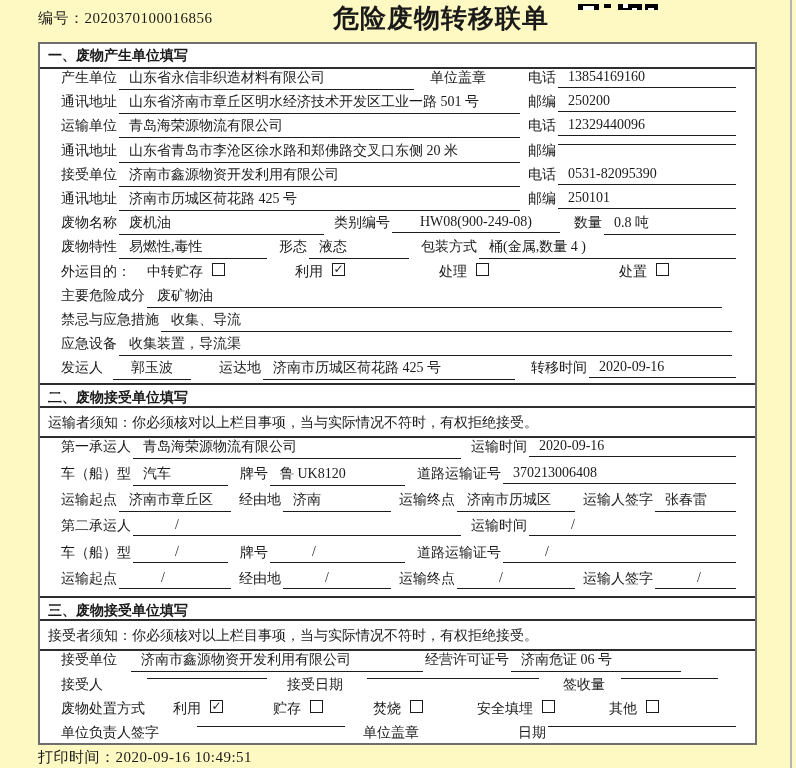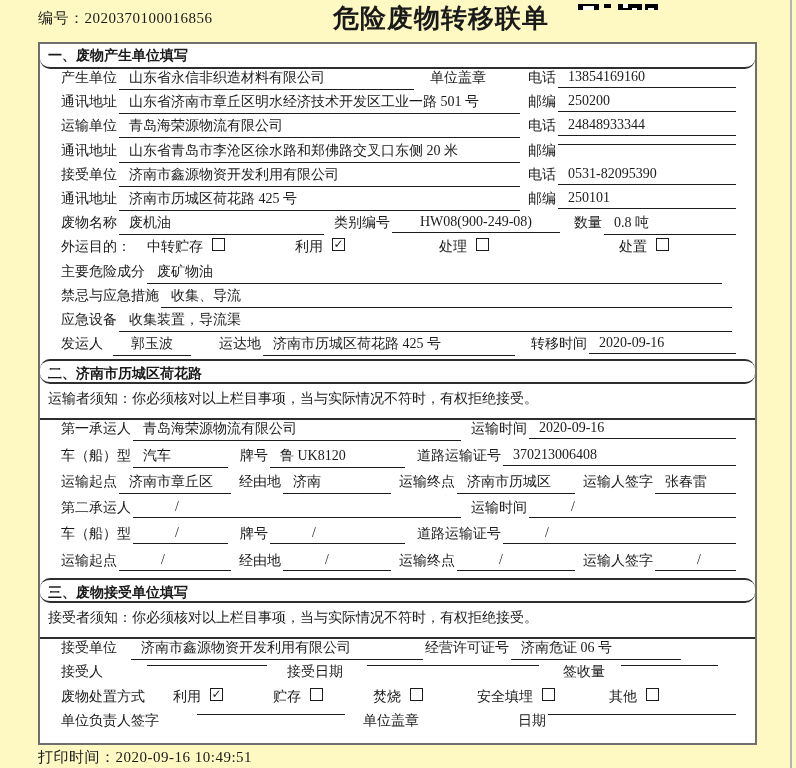--- a/index.html
+++ b/index.html
@@ -11,23 +11,23 @@
   .serial { position:absolute; left:38px; top:9px; font-size:15px; letter-spacing:.5px; }
   .doc-title { position:absolute; left:333px; top:1px; font-size:26px; font-weight:bold;
                font-family:"DejaVu Sans","Liberation Sans",sans-serif; letter-spacing:1px; }
   .qr-frag { position:absolute; left:578px; top:0; width:80px; height:10px; overflow:hidden; }
   .right-edge { position:absolute; left:790px; top:0; width:2px; height:768px; background:#b3b3b3; }
 
   .form-table { position:absolute; left:38px; top:42px; width:719px; height:703px;
                 border:2px solid #6e6e6e; background:#fff; font-size:14px; }
 
   .sec-head { font-family:"DejaVu Sans","Liberation Sans",sans-serif; font-weight:bold;
-              font-size:14px; padding:3px 0 2px 8px; border-bottom:2px solid #2e2e2e;border-radius:10px; }
+              font-size:14px; padding:3px 0 2px 8px; border-bottom:2px solid #2e2e2e; }
   .sec-head.mid { border-top:2px solid #2e2e2e; height:25px; padding-top:4px; }
-  .notice { font-size:14px; padding:6px 0 4px 8px; border-bottom:2px solid #2e2e2e; height:36px; }
+  .notice { font-size:14px; padding:6px 0 4px 8px; border-bottom:2px solid #2e2e2e; height:30px; }
 
   .row { display:flex; align-items:flex-start; padding:0 19px; }
   .s1 .row { height:24.2px; }
   .s2 .row { height:26.3px; }
   .s3 .row { height:24.3px; }
 
   .lbl { white-space:nowrap; padding:0 2px 3px 2px; flex:none; }
   .u { border-bottom:1.4px solid #1c1c1c; padding:0 4px 2px 10px; white-space:nowrap;
        overflow:hidden; flex:none; }
   .u.grow { flex:1 1 auto; }
@@ -86,21 +86,21 @@
         <span class="lbl">通讯地址</span>
         <span class="u grow" style="margin-right:6px">山东省济南市章丘区明水经济技术开发区工业一路 501 号</span>
         <span class="lbl">邮编</span>
         <span class="u" style="width:178px">250200</span>
       </div>
 
       <div class="row">
         <span class="lbl">运输单位</span>
         <span class="u grow" style="margin-right:6px">青岛海荣源物流有限公司</span>
         <span class="lbl">电话</span>
-        <span class="u" style="width:178px">24848933344</span>
+        <span class="u" style="width:178px">12329440096</span>
       </div>
 
       <div class="row">
         <span class="lbl">通讯地址</span>
         <span class="u grow" style="margin-right:6px">山东省青岛市李沧区徐水路和郑佛路交叉口东侧 20 米</span>
         <span class="lbl">邮编</span>
         <span class="u" style="width:178px"></span>
       </div>
 
       <div class="row">
@@ -119,20 +119,28 @@
 
       <div class="row">
         <span class="lbl">废物名称</span>
         <span class="u" style="width:205px">废机油</span>
         <span class="lbl" style="margin-left:8px">类别编号</span>
         <span class="u ctr" style="width:168px">HW08(900-249-08)</span>
         <span class="lbl" style="margin-left:12px">数量</span>
         <span class="u grow">0.8 吨</span>
       </div>
 
+      <div class="row">
+        <span class="lbl">废物特性</span>
+        <span class="u" style="width:148px">易燃性,毒性</span>
+        <span class="lbl" style="margin-left:10px">形态</span>
+        <span class="u" style="width:100px">液态</span>
+        <span class="lbl" style="margin-left:10px">包装方式</span>
+        <span class="u grow">桶(金属,数量 4 )</span>
+      </div>
 
       <div class="row">
         <span class="lbl">外运目的：</span>
         <span class="lbl" style="margin-left:12px">中转贮存</span>
         <span class="cb"></span>
         <span class="lbl" style="margin-left:68px">利用</span>
         <span class="cb">✓</span>
         <span class="lbl" style="margin-left:92px">处理</span>
         <span class="cb"></span>
         <span class="lbl" style="margin-left:128px">处置</span>
@@ -158,21 +166,21 @@
         <span class="lbl">发运人</span>
         <span class="u ctr" style="width:78px;margin-left:8px">郭玉波</span>
         <span class="lbl" style="margin-left:26px">运达地</span>
         <span class="u" style="width:252px">济南市历城区荷花路 425 号</span>
         <span class="lbl" style="margin-left:14px">转移时间</span>
         <span class="u grow">2020-09-16</span>
       </div>
     </div>
 
     <div class="sec2 s2">
-      <div class="sec-head mid">二、济南市历城区荷花路</div>
+      <div class="sec-head mid">二、废物接受单位填写</div>
       <div class="notice">运输者须知：你必须核对以上栏目事项，当与实际情况不符时，有权拒绝接受。</div>
 
       <div class="row">
         <span class="lbl">第一承运人</span>
         <span class="u" style="width:328px">青岛海荣源物流有限公司</span>
         <span class="lbl" style="margin-left:8px">运输时间</span>
         <span class="u grow">2020-09-16</span>
       </div>
 
       <div class="row">

